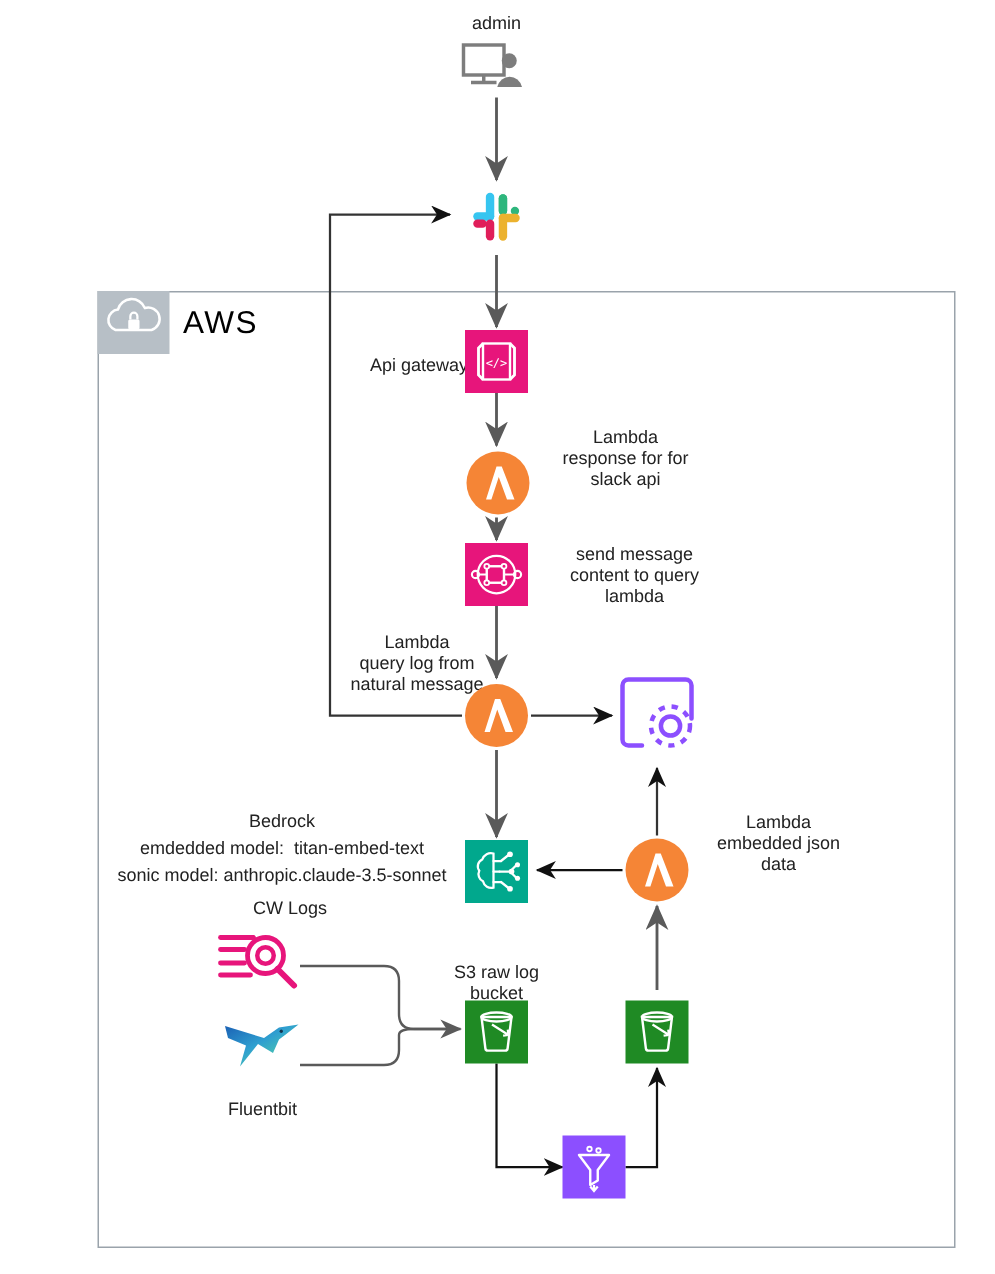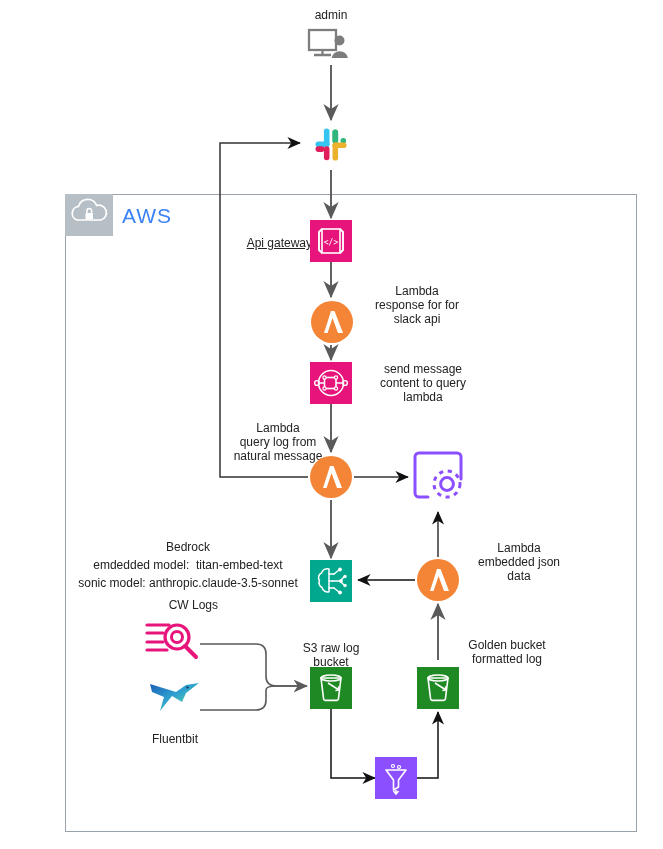--- a/index.html
+++ b/index.html
@@ -5,21 +5,21 @@
   html,body{margin:0;padding:0;background:#ffffff;}
   body{width:663px;height:849px;position:relative;overflow:hidden;
        font-family:"Liberation Sans","DejaVu Sans",sans-serif;color:#1a1a1a;}
   #canvas{position:absolute;left:0;top:0;width:663px;height:849px;}
   .lbl{position:absolute;font-size:12px;line-height:14px;color:#222;text-align:center;white-space:pre;}
   .node{position:absolute;}
   svg{display:block;overflow:visible;}
   .aws-box{position:absolute;left:65px;top:194px;width:572px;height:638px;
            border:1px solid #9aa3ab;box-sizing:border-box;background:transparent;}
   .aws-tab{position:absolute;left:65px;top:194px;width:48px;height:42px;background:#b7bfc6;}
-  .aws-txt{position:absolute;left:122px;top:204px;font-size:21px;color:#3b82f6;letter-spacing:1px;}
+  .aws-txt{position:absolute;left:122px;top:204px;font-size:21px;color:#000000;letter-spacing:1px;}
 </style>
 </head>
 <body>
 
 <div id="canvas">
 
   <div class="aws-box"></div>
   <div class="aws-tab">
     <svg width="48" height="42" viewBox="0 0 48 42">
       <path d="M12 26 a7 7 0 0 1 1.6 -13.6 a9.5 9.5 0 0 1 18 -1 a7.5 7.5 0 0 1 4.4 14.6 z" fill="none" stroke="#ffffff" stroke-width="1.7" stroke-linejoin="round"></path>
@@ -87,21 +87,21 @@
       <rect x="22.5" y="5.5" width="5.6" height="14" rx="2.8" fill="#2eb67d"></rect>
       <rect x="22.5" y="5.5" width="5.6" height="14" rx="2.8" fill="#2eb67d"></rect>
       <rect x="30.5" y="13.9" width="5.6" height="5.6" rx="2.8" fill="#2eb67d"></rect>
       <rect x="22.5" y="18.5" width="14" height="5.6" rx="2.8" fill="#ecb22e"></rect>
       <rect x="22.5" y="18.5" width="5.6" height="18" rx="2.8" fill="#ecb22e"></rect>
       <rect x="13.9" y="22.3" width="5.6" height="14" rx="2.8" fill="#e01e5a"></rect>
       <rect x="5.5" y="22.3" width="9" height="5.6" rx="2.8" fill="#e01e5a"></rect>
     </svg>
   </div>
 
-  <div class="lbl" style="left:240px;top:236px;width:72px;text-align:right;text-decoration:underline;">Api gateway</div>
+  <div class="lbl" style="left:240px;top:236px;width:72px;text-align:right;">Api gateway</div>
   <div class="node" style="left:310px;top:220px;">
     <svg width="42" height="42" viewBox="0 0 42 42">
       <rect x="0" y="0" width="42" height="42" fill="#e7157b"></rect>
       <path d="M12 9 L9 12 V30 L12 33" fill="none" stroke="#fff" stroke-width="1.9"></path>
       <path d="M30 9 L33 12 V30 L30 33" fill="none" stroke="#fff" stroke-width="1.9"></path>
       <rect x="12" y="9" width="18" height="24" fill="none" stroke="#fff" stroke-width="1.6"></rect>
       <text x="21" y="24.5" font-size="8" fill="#fff" text-anchor="middle" font-family="DejaVu Sans Mono, monospace">&lt;/&gt;</text>
     </svg>
   </div>
 
@@ -219,22 +219,20 @@
 bucket</div>
   <div class="node" style="left:310px;top:667px;">
     <svg width="42" height="42" viewBox="0 0 42 42">
       <rect x="0" y="0" width="42" height="42" fill="#1f8a24"></rect>
       <path d="M11 11 h20 l-2.6 21 a1.6 1.6 0 0 1 -1.6 1.4 H15.2 a1.6 1.6 0 0 1 -1.6 -1.4 z" fill="none" stroke="#fff" stroke-width="1.6"></path>
       <ellipse cx="21" cy="11" rx="10" ry="3" fill="none" stroke="#fff" stroke-width="1.6"></ellipse>
       <path d="M18 16 L29 23 M29 23 l-3.6 0.4 M29 23 l-0.5 -3.6" fill="none" stroke="#fff" stroke-width="1.5"></path>
     </svg>
   </div>
 
-  <div class="lbl" style="left:452px;top:638px;width:110px;text-align:center;">Golden bucket
-formatted log</div>
   <div class="node" style="left:417px;top:667px;">
     <svg width="42" height="42" viewBox="0 0 42 42">
       <rect x="0" y="0" width="42" height="42" fill="#1f8a24"></rect>
       <path d="M11 11 h20 l-2.6 21 a1.6 1.6 0 0 1 -1.6 1.4 H15.2 a1.6 1.6 0 0 1 -1.6 -1.4 z" fill="none" stroke="#fff" stroke-width="1.6"></path>
       <ellipse cx="21" cy="11" rx="10" ry="3" fill="none" stroke="#fff" stroke-width="1.6"></ellipse>
       <path d="M18 16 L29 23 M29 23 l-3.6 0.4 M29 23 l-0.5 -3.6" fill="none" stroke="#fff" stroke-width="1.5"></path>
     </svg>
   </div>
 
   <div class="node" style="left:375px;top:757px;">

